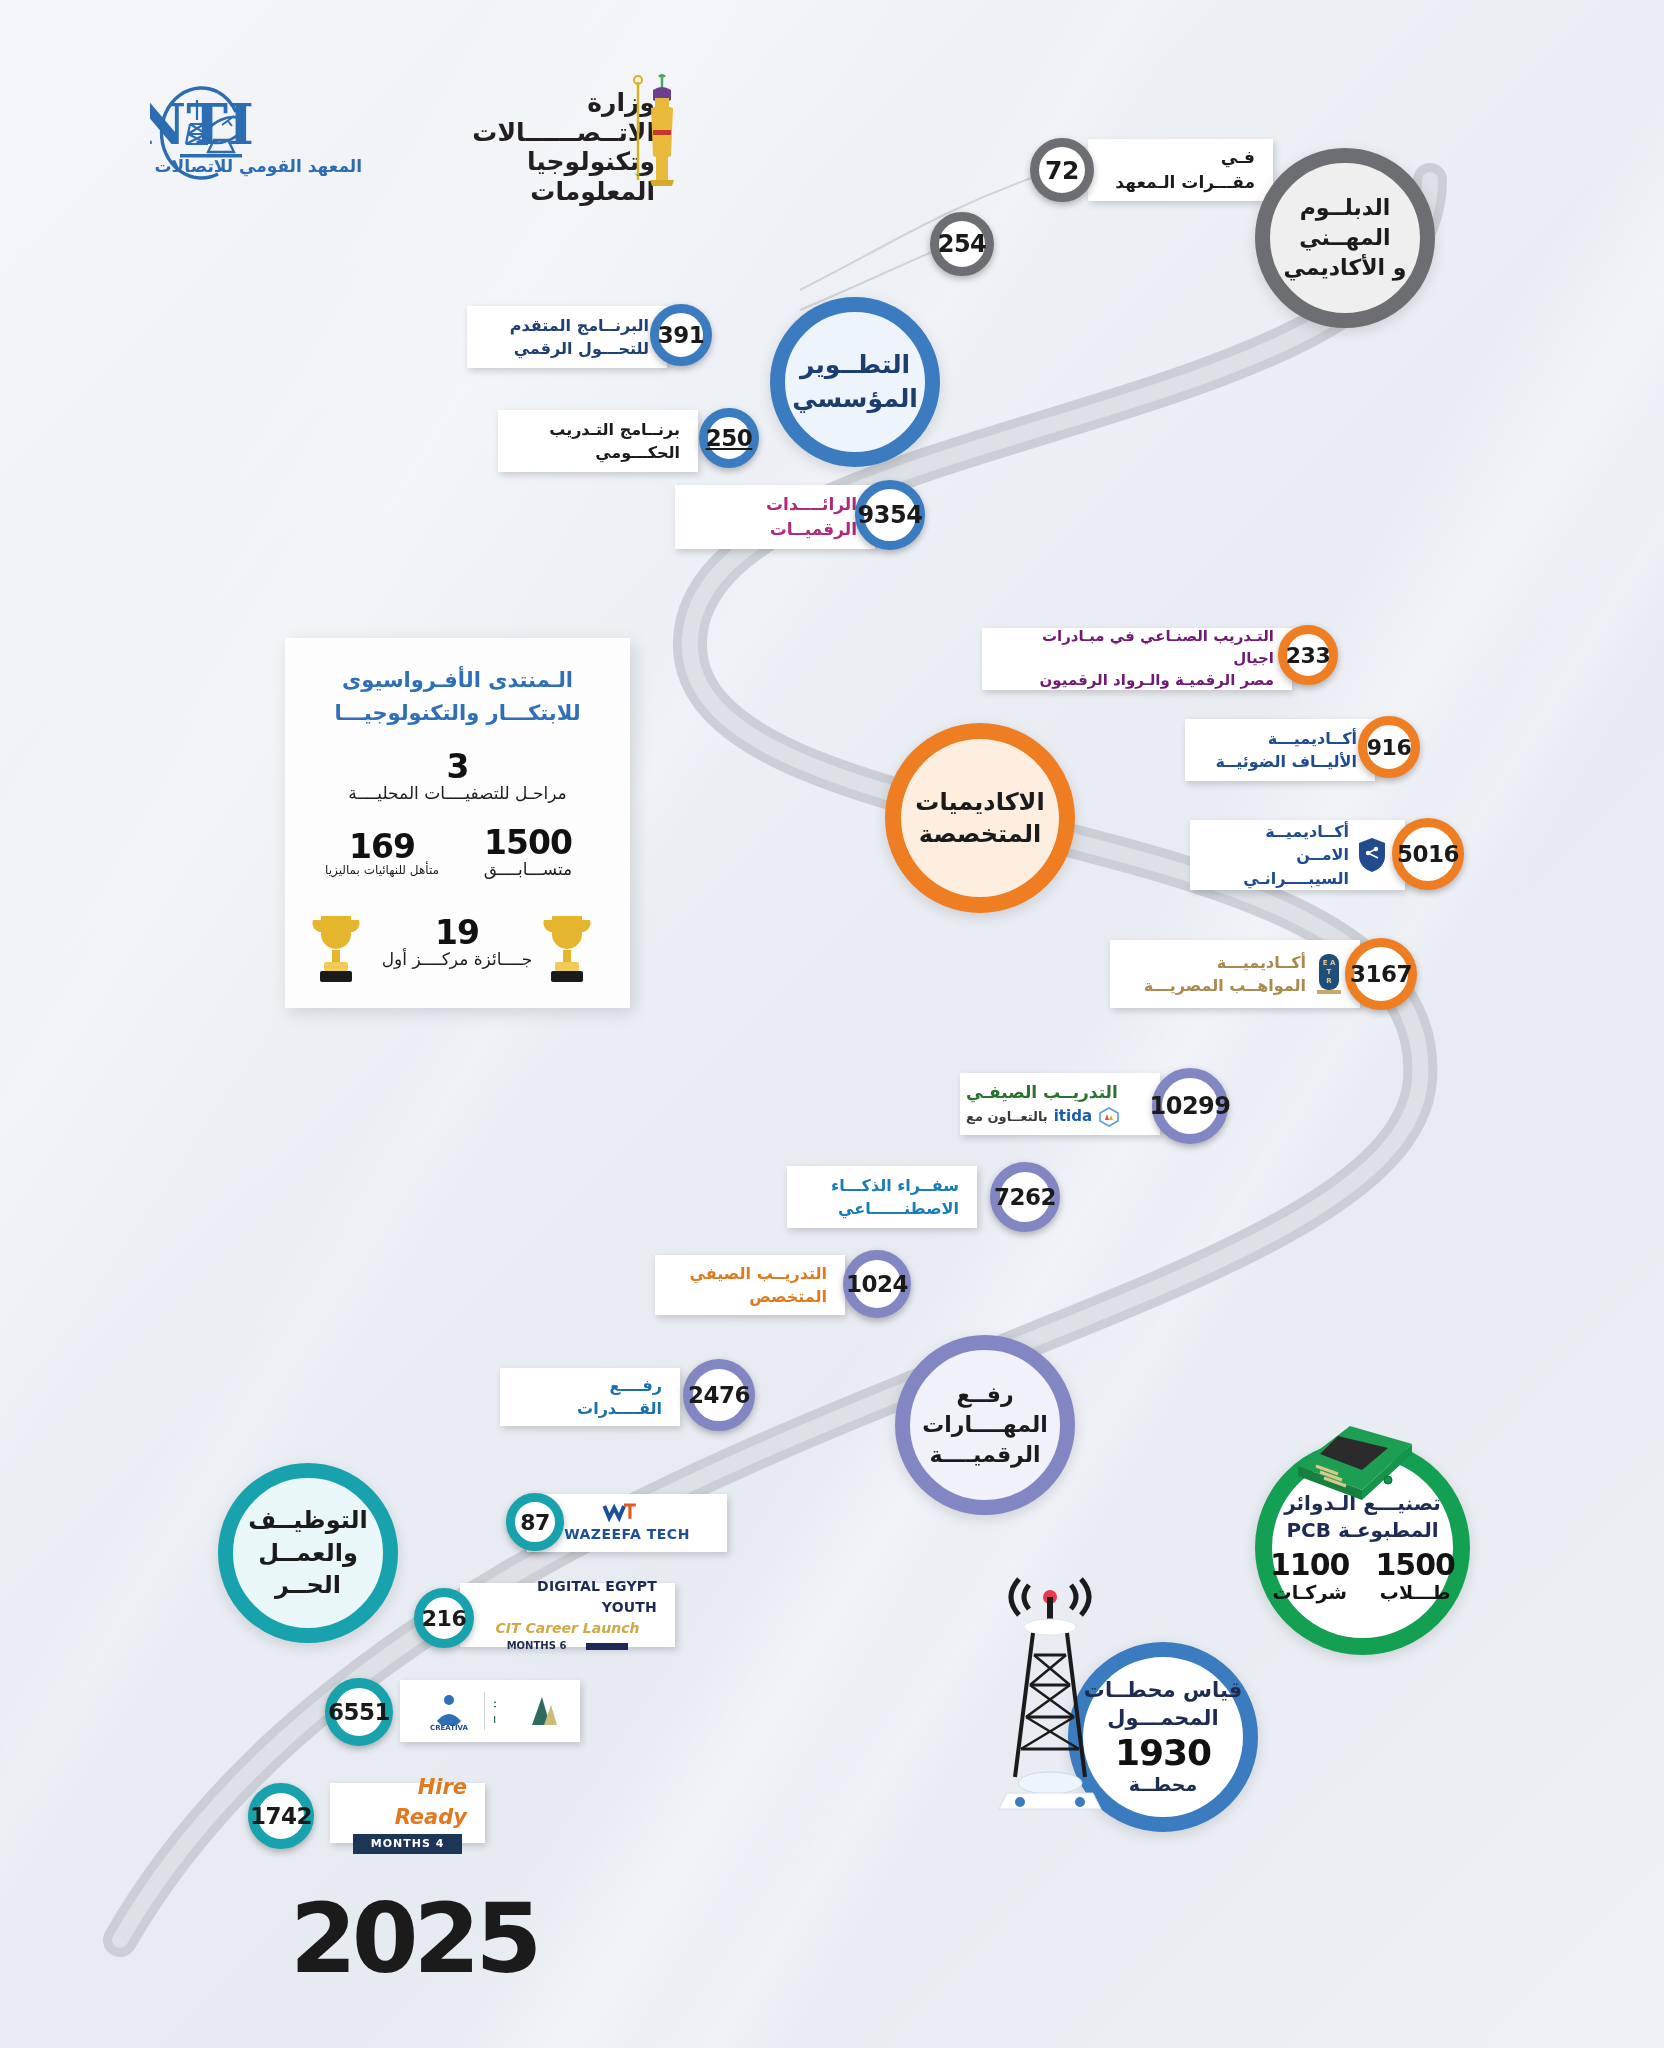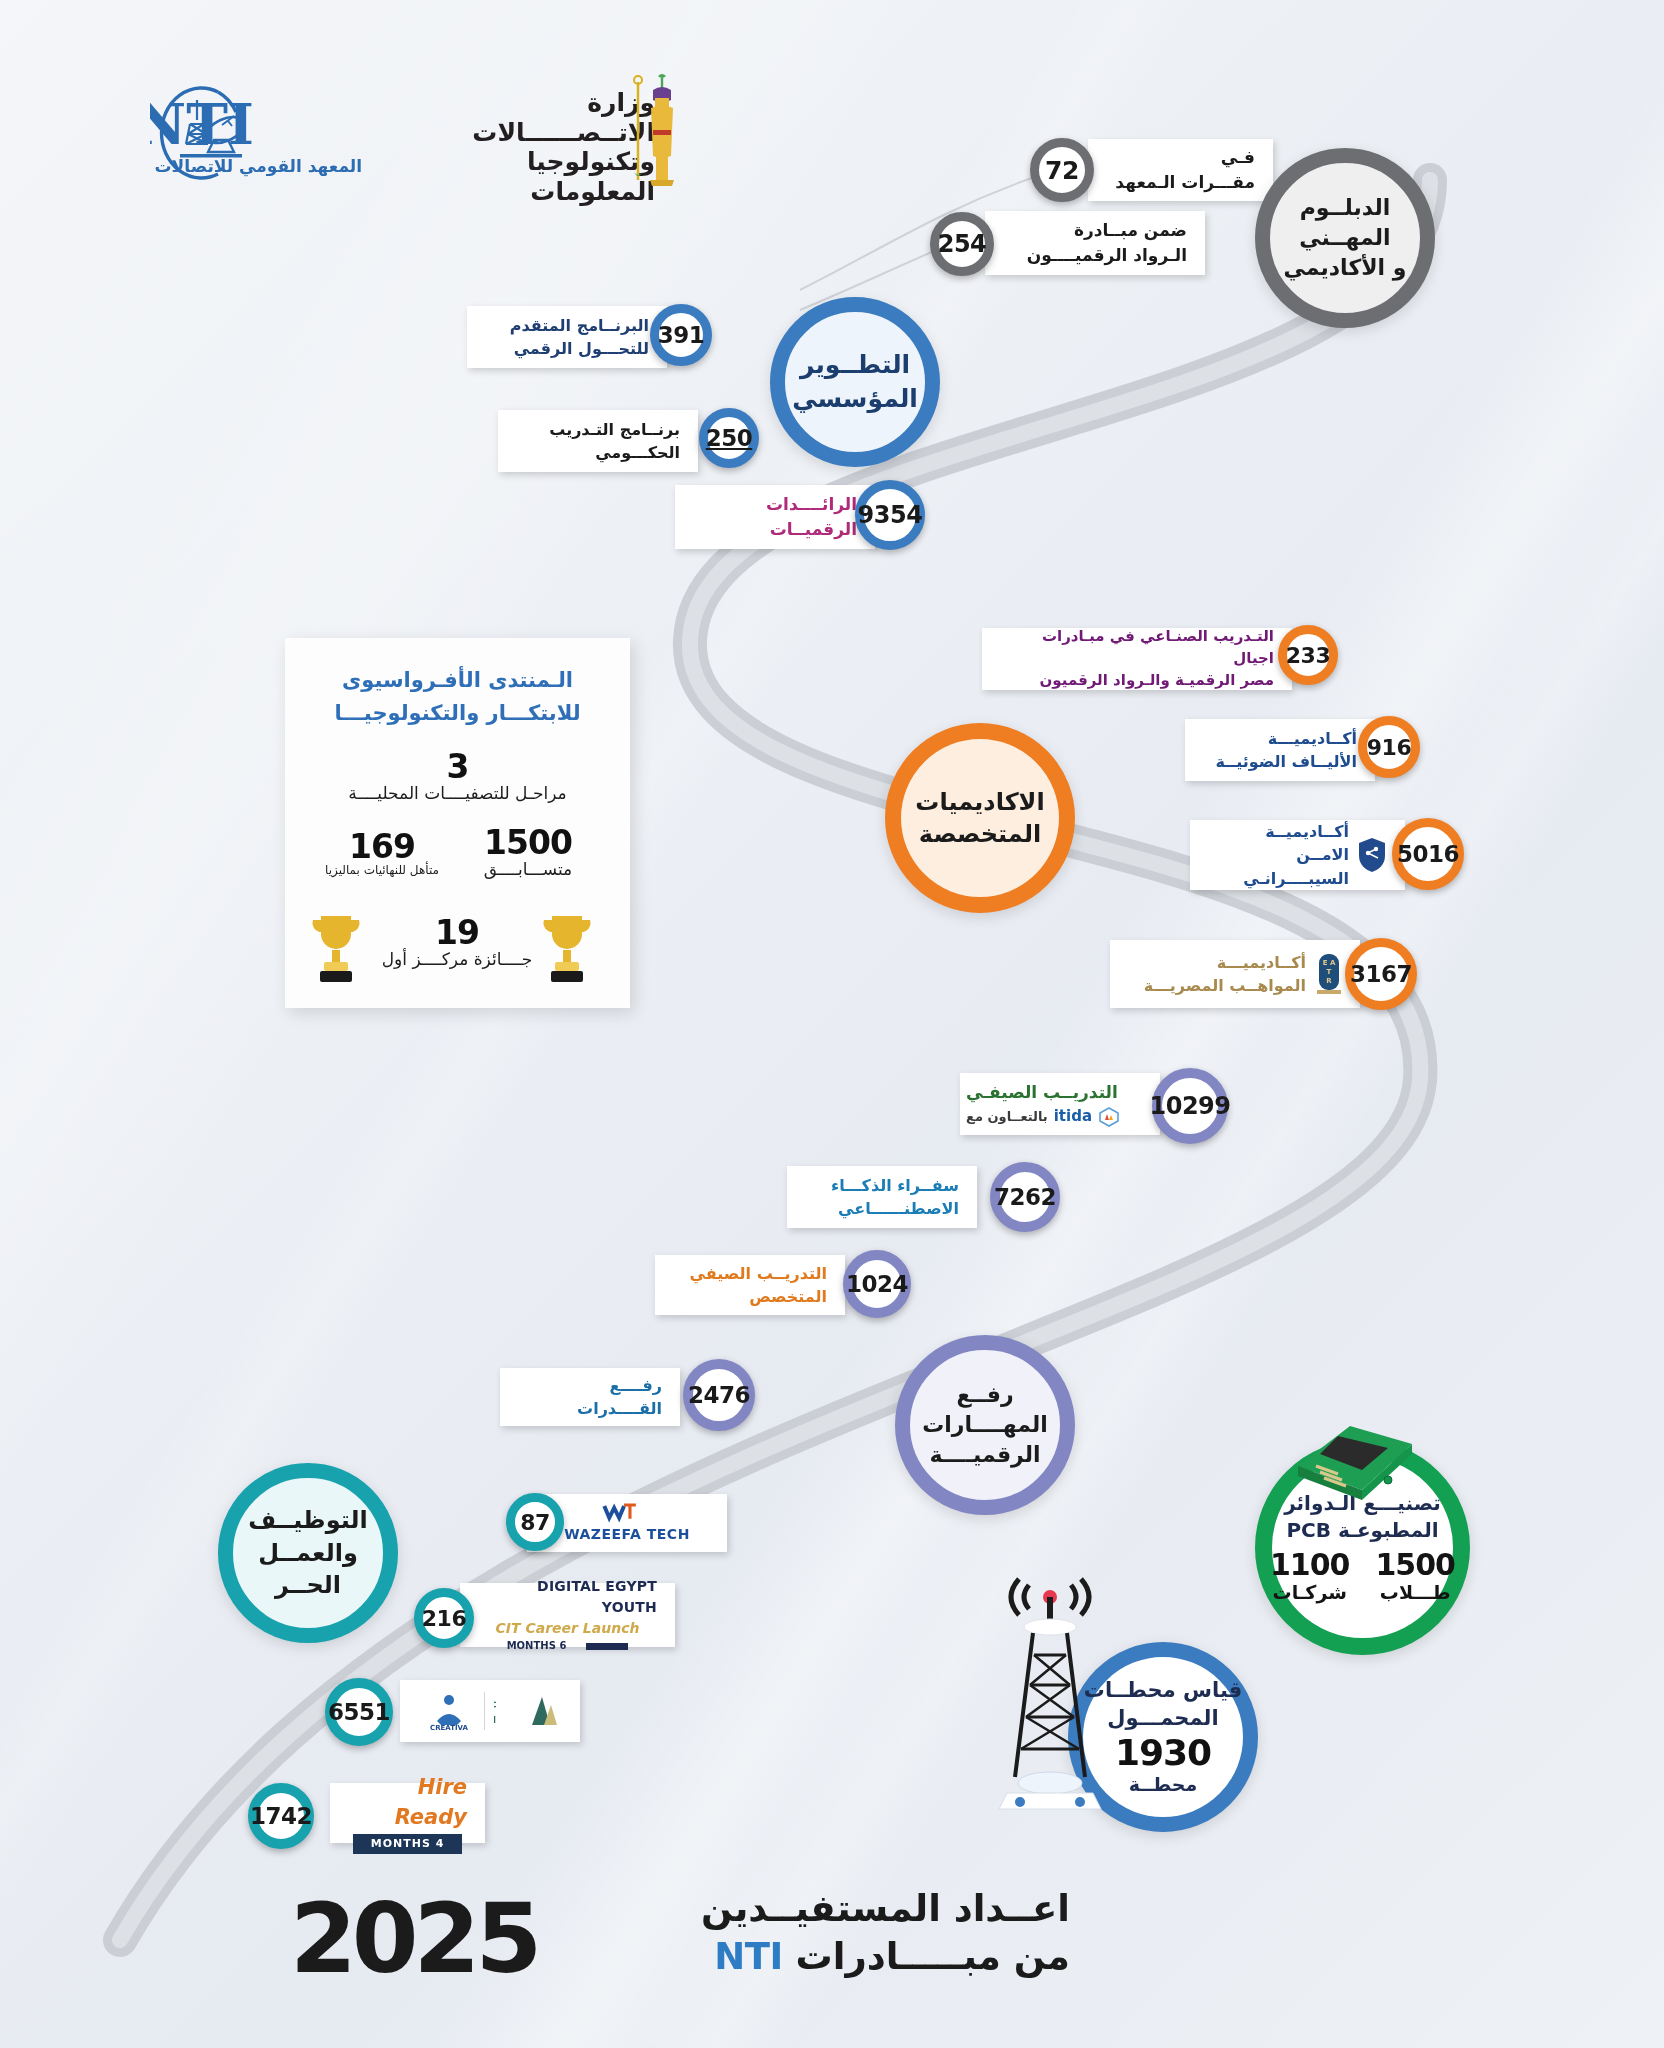--- a/index.html
+++ b/index.html
@@ -170,24 +170,20 @@
   </div>
 
   <div class="plate" style="left:1088px; top:139px; width:185px; height:62px;">
     <div class="txt" style="white-space:pre-line; font-size:17px; color:#1b1b1b;">فـي
 مقـــرات الـمعهد</div>
   </div>
   <div class="node" style="left:1030px; top:138px; width:64px; height:64px; border:9px solid #6d6e71; font-size:25px;">
     <span>72</span>
   </div>
 
-  <div class="plate" style="left:985px; top:211px; width:220px; height:64px;">
-    <div class="txt" style="white-space:pre-line; font-size:17px; color:#1b1b1b;">ضمن مبــادرة
-الـرواد الرقميــــون</div>
-  </div>
   <div class="node" style="left:930px; top:212px; width:64px; height:64px; border:9px solid #6d6e71; font-size:24px;">
     <span>254</span>
   </div>
 
   <div class="hub" style="left:770px; top:297px; width:170px; height:170px; border:15px solid #3b7cc0; background:#eef4fb; color:#1b3e6e; font-size:25px;">
     <span style="white-space:pre-line;">التطــوير
 المؤسسي</span>
   </div>
 
   <div class="plate" style="left:467px; top:306px; width:200px; height:62px;">
@@ -451,21 +447,15 @@
     <path d="M49 100 L81 100 M45 130 L85 130 M41 162 L89 162 M36 194 L94 194" stroke="#1b1b1b" stroke-width="3"></path>
     <path d="M49 100 L85 130 M81 100 L45 130 M45 130 L89 162 M85 130 L41 162 M41 162 L94 194 M89 162 L36 194" stroke="#1b1b1b" stroke-width="2.6" fill="none"></path>
     <ellipse cx="65" cy="228" rx="32" ry="11" fill="#eef4fb" stroke="#cfd9e6"></ellipse>
     <path d="M22 238 h86 l8 16 h-102 z" fill="#ffffff" stroke="#d6dee8"></path>
     <circle cx="35" cy="247" r="5" fill="#3b7cc0"></circle>
       <circle cx="95" cy="247" r="5" fill="#3b7cc0"></circle>
   </svg>
 
   <div id="bottom-title">
     <div class="year">2025</div>
-    <div class="btxt">
-      <div class="l">اعــداد المستفيــدين</div>
-      <div class="l">
-        <span>من مبـــــادرات </span><span class="brand-nti">NTI</span>
-      </div>
-    </div>
   </div>
 
 </div>
 
 </body></html>

